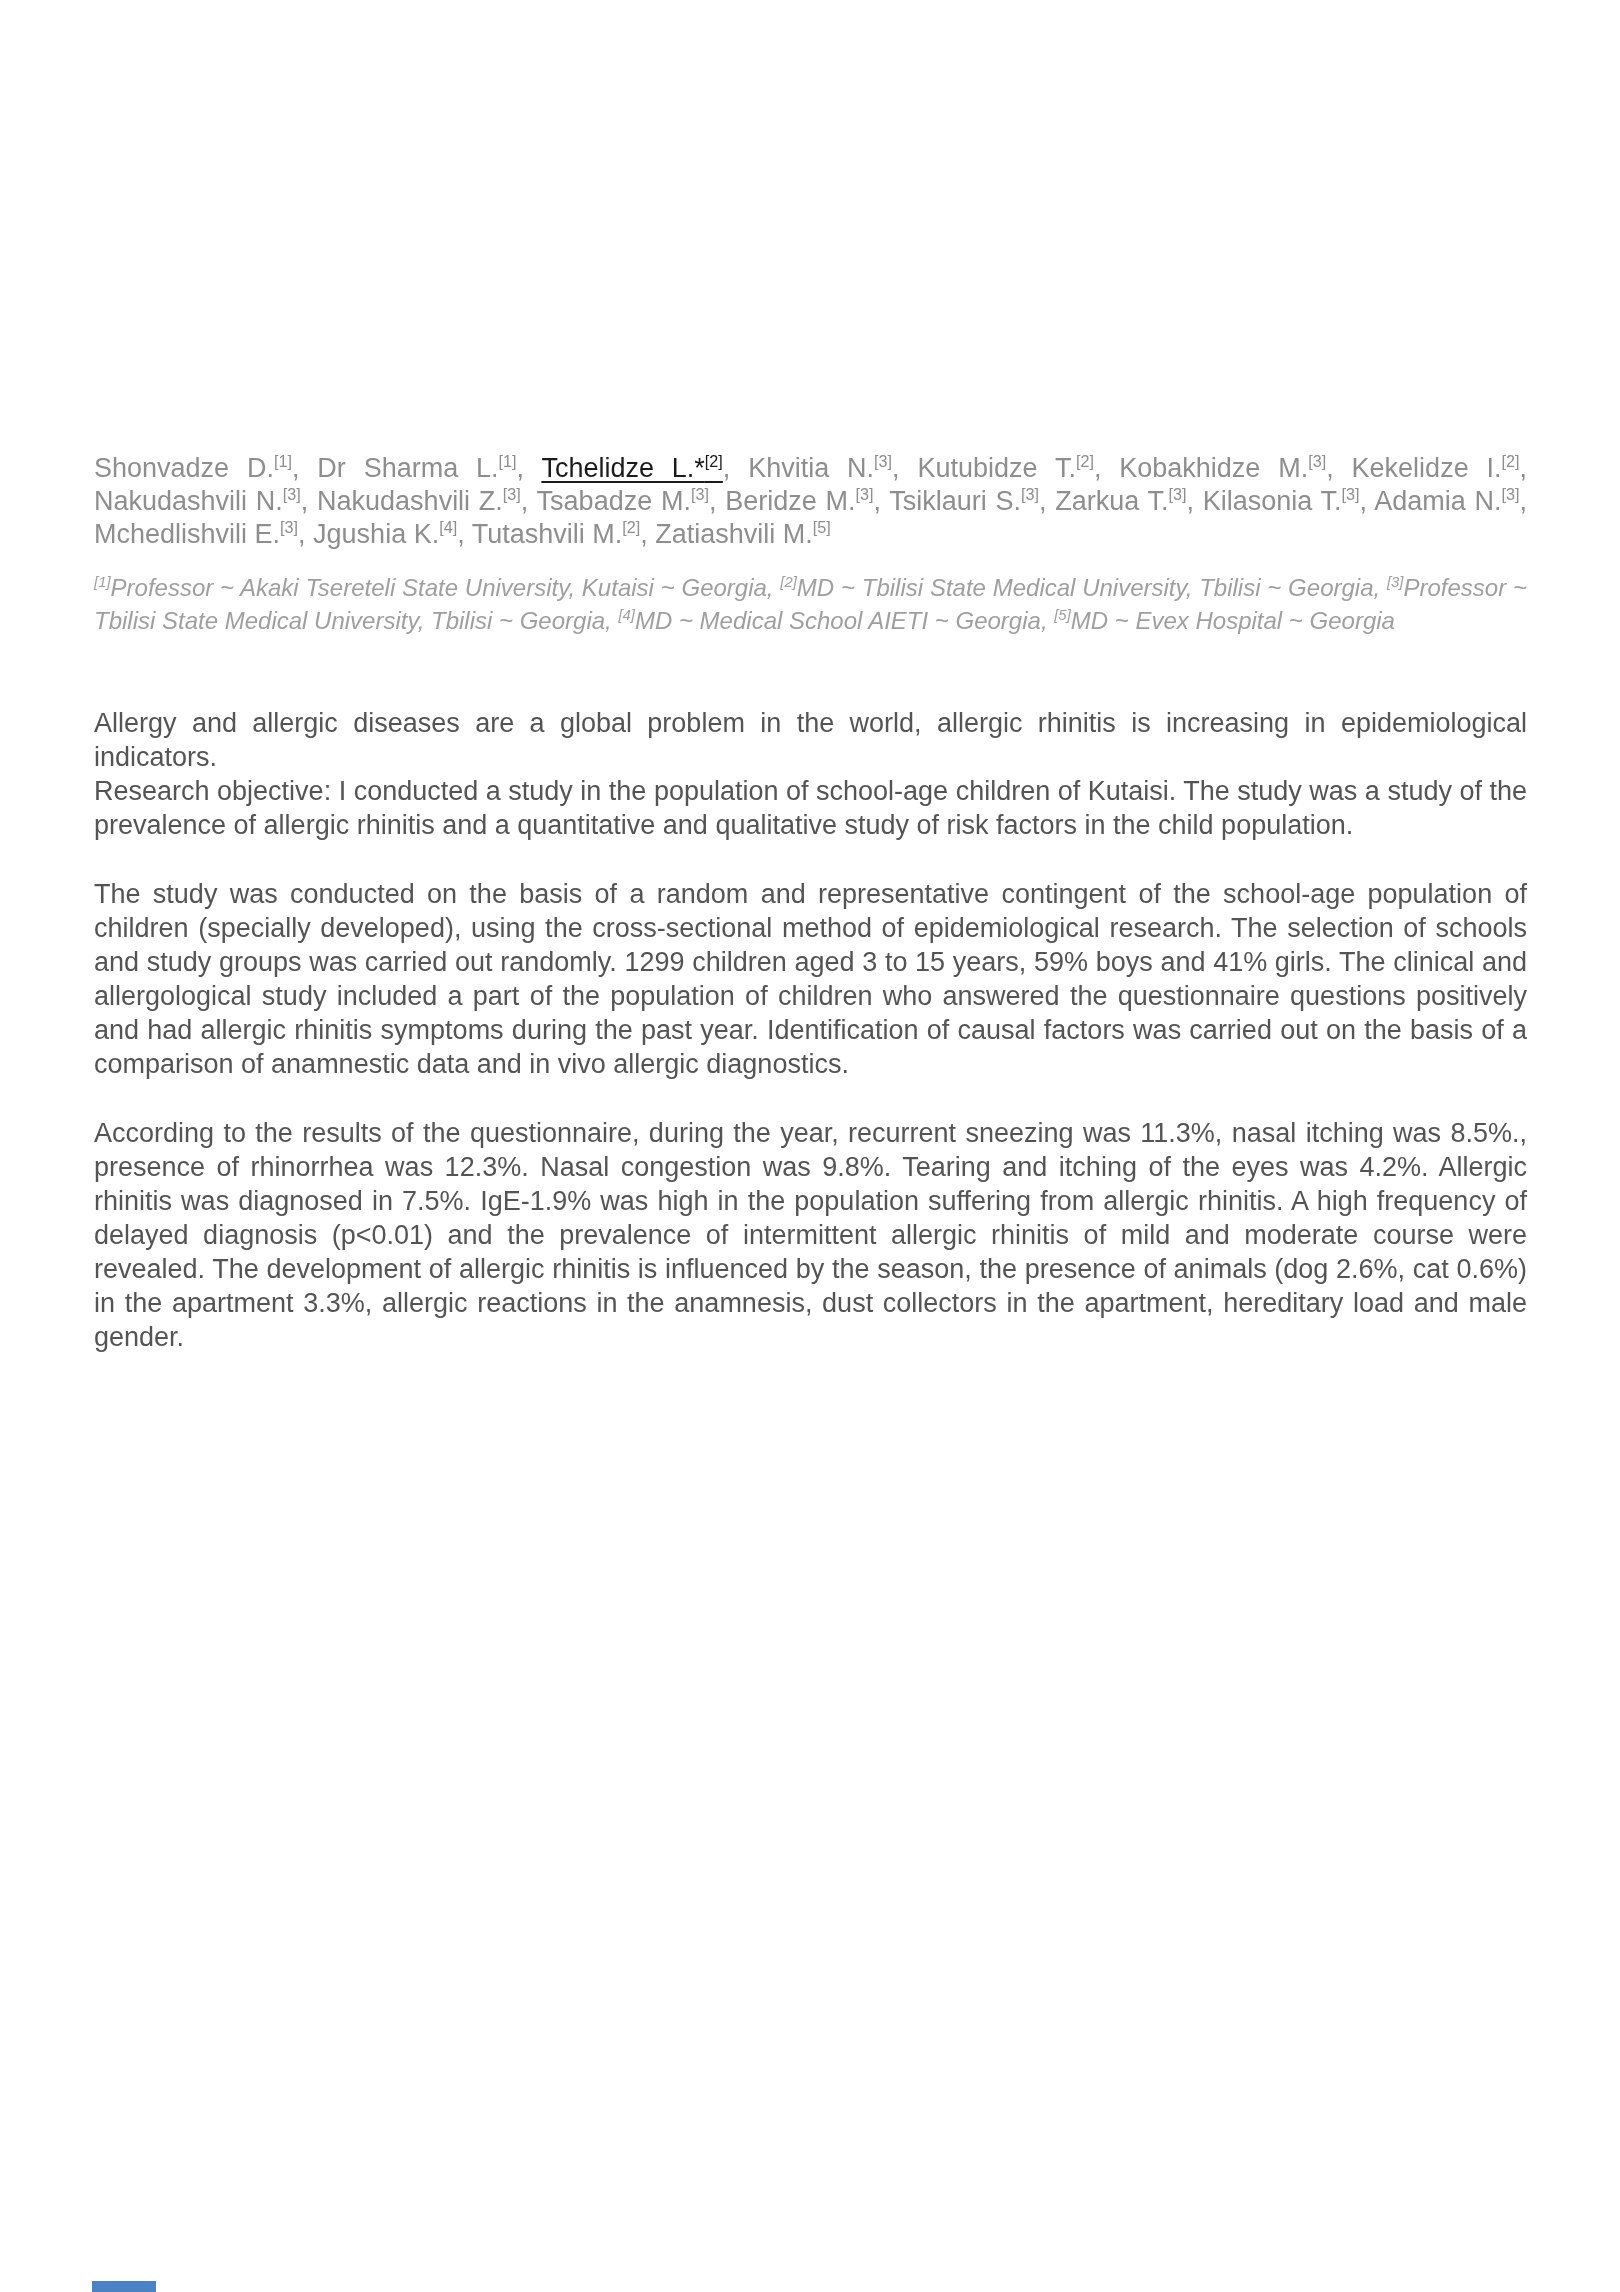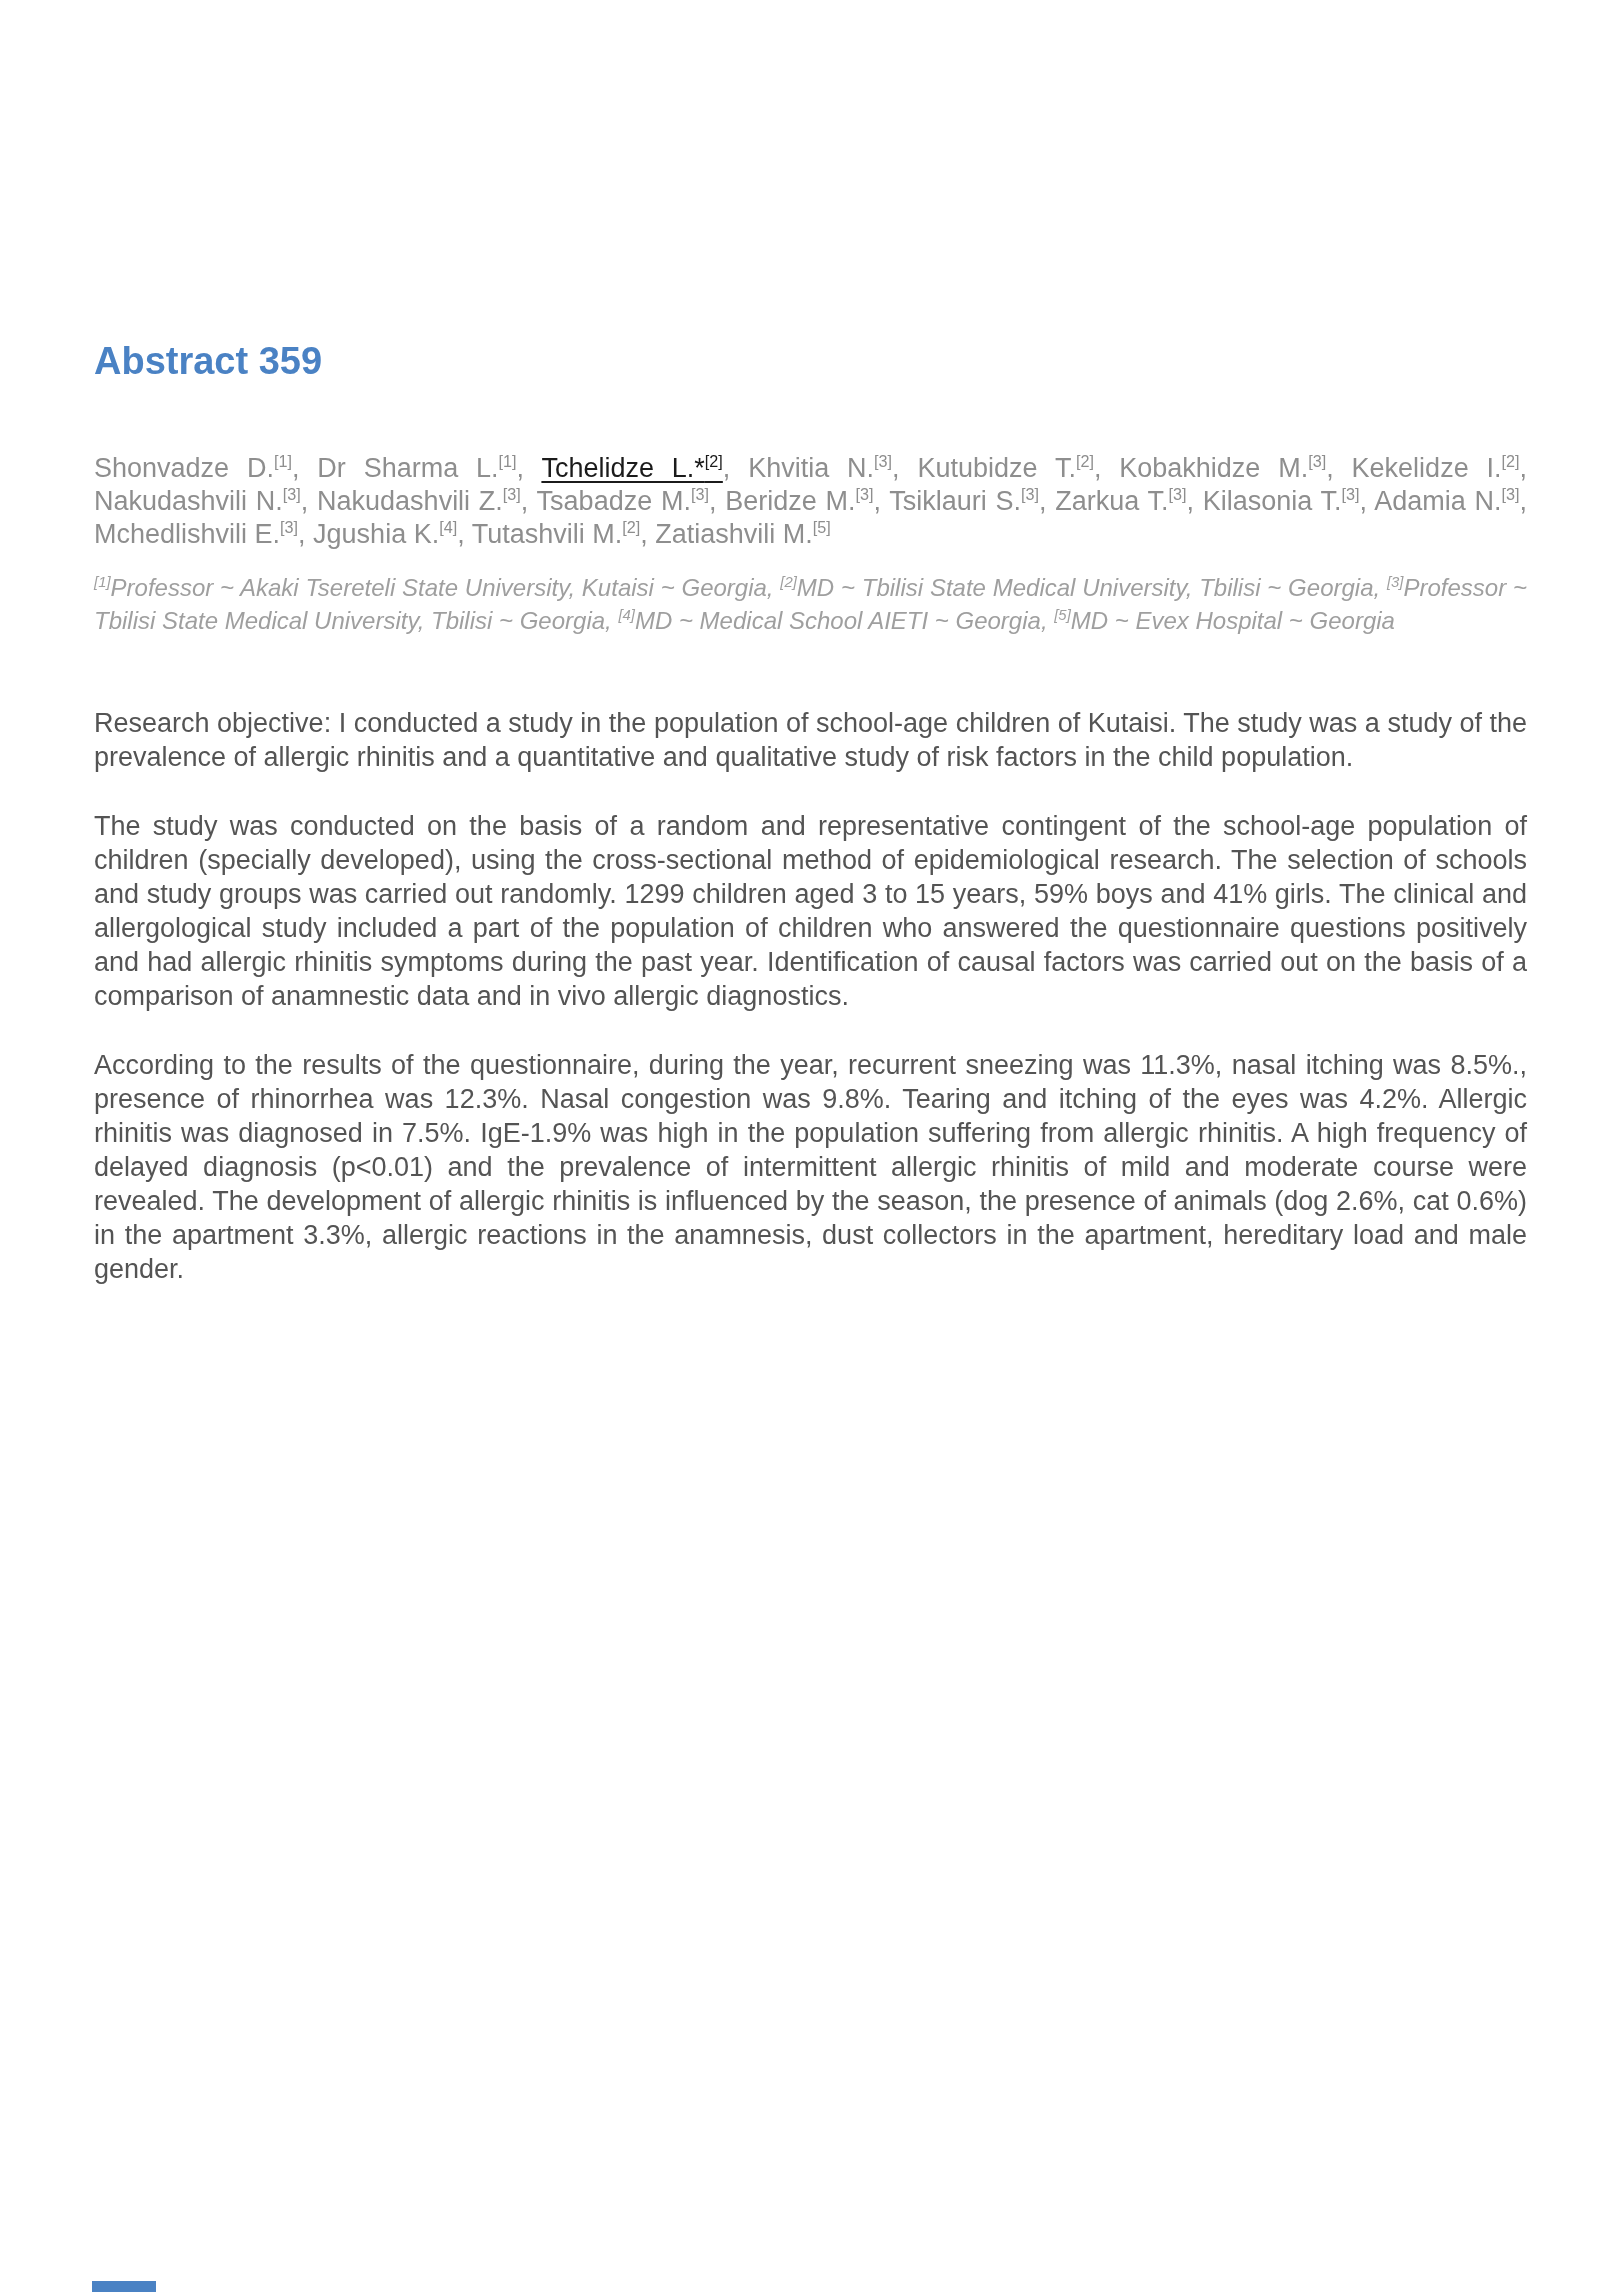--- a/index.html
+++ b/index.html
@@ -52,29 +52,29 @@
   .footer-accent{
     position:absolute;left:92px;bottom:0;width:64px;height:11.6px;
     background:#4a82c4;
   }
 </style>
 </head>
 <body>
 
 <div class="page">
 
-  <h1 class="content abstract-no">Abstract 359</h1>
 
 
   <p class="content authors" id="authors"><span class="author">Shonvadze D.<sup>[1]</sup></span>, <span class="author">Dr  Sharma L.<sup>[1]</sup></span>, <span class="author presenting">Tchelidze L.*<sup>[2]</sup></span>, <span class="author">Khvitia N.<sup>[3]</sup></span>, <span class="author">Kutubidze T.<sup>[2]</sup></span>, <span class="author">Kobakhidze M.<sup>[3]</sup></span>, <span class="author">Kekelidze I.<sup>[2]</sup></span>, <span class="author">Nakudashvili N.<sup>[3]</sup></span>, <span class="author">Nakudashvili Z.<sup>[3]</sup></span>, <span class="author">Tsabadze M.<sup>[3]</sup></span>, <span class="author">Beridze M.<sup>[3]</sup></span>, <span class="author">Tsiklauri S.<sup>[3]</sup></span>, <span class="author">Zarkua T.<sup>[3]</sup></span>, <span class="author">Kilasonia T.<sup>[3]</sup></span>, <span class="author">Adamia N.<sup>[3]</sup></span>, <span class="author">Mchedlishvili E.<sup>[3]</sup></span>, <span class="author">Jgushia K.<sup>[4]</sup></span>, <span class="author">Tutashvili M.<sup>[2]</sup></span>, <span class="author">Zatiashvili M.<sup>[5]</sup></span></p>
 
   <p class="content affils" id="affils"><sup>[1]</sup><span>Professor ~ Akaki Tsereteli State University, Kutaisi ~ Georgia, </span><sup>[2]</sup><span>MD ~ Tbilisi State Medical University, Tbilisi ~ Georgia, </span><sup>[3]</sup><span>Professor ~ Tbilisi State Medical University, Tbilisi ~ Georgia, </span><sup>[4]</sup><span>MD ~ Medical School AIETI ~ Georgia, </span><sup>[5]</sup><span>MD ~ Evex Hospital ~ Georgia</span></p>
 
   <div class="content bodytext" id="bodytext">
       <div class="para-group">
+        <p>Allergy and allergic diseases are a global problem in the world, allergic rhinitis is increasing in epidemiological indicators.</p>
         <p>Research objective: I conducted a study in the population of school-age children of Kutaisi. The study was a study of the prevalence of allergic rhinitis and a quantitative and qualitative study of risk factors in the child population.</p>
       </div>
       <div class="para-group">
         <p>The study was conducted on the basis of a random and representative contingent of the school-age population of children (specially developed), using the cross-sectional method of epidemiological research. The selection of schools and study groups was carried out randomly. 1299 children aged 3 to 15 years, 59% boys and 41% girls. The clinical and allergological study included a part of the population of children who answered the questionnaire questions positively and had allergic rhinitis symptoms during the past year. Identification of causal factors was carried out on the basis of a comparison of anamnestic data and in vivo allergic diagnostics.</p>
       </div>
       <div class="para-group">
         <p>According to the results of the questionnaire, during the year, recurrent sneezing was 11.3%, nasal itching was 8.5%., presence of rhinorrhea was 12.3%. Nasal congestion was 9.8%. Tearing and itching of the eyes was 4.2%. Allergic rhinitis was diagnosed in 7.5%. IgE-1.9% was high in the population suffering from allergic rhinitis. A high frequency of delayed diagnosis (p&lt;0.01) and the prevalence of intermittent allergic rhinitis of mild and moderate course were revealed. The development of allergic rhinitis is influenced by the season, the presence of animals (dog 2.6%, cat 0.6%) in the apartment 3.3%, allergic reactions in the anamnesis, dust collectors in the apartment, hereditary load and male gender.</p>
       </div>
     </div>
 

